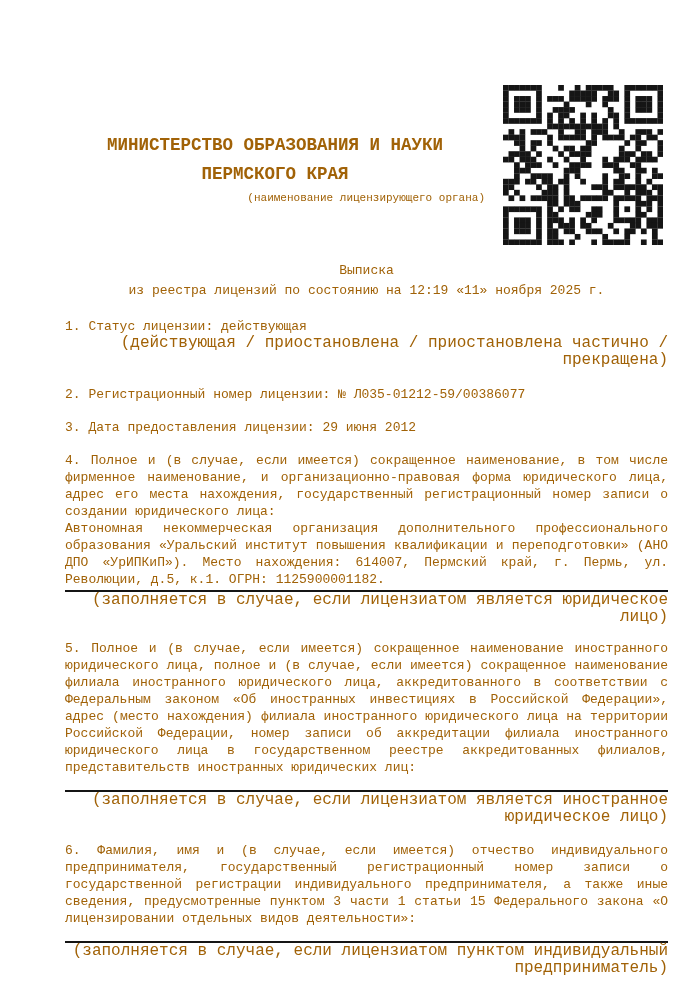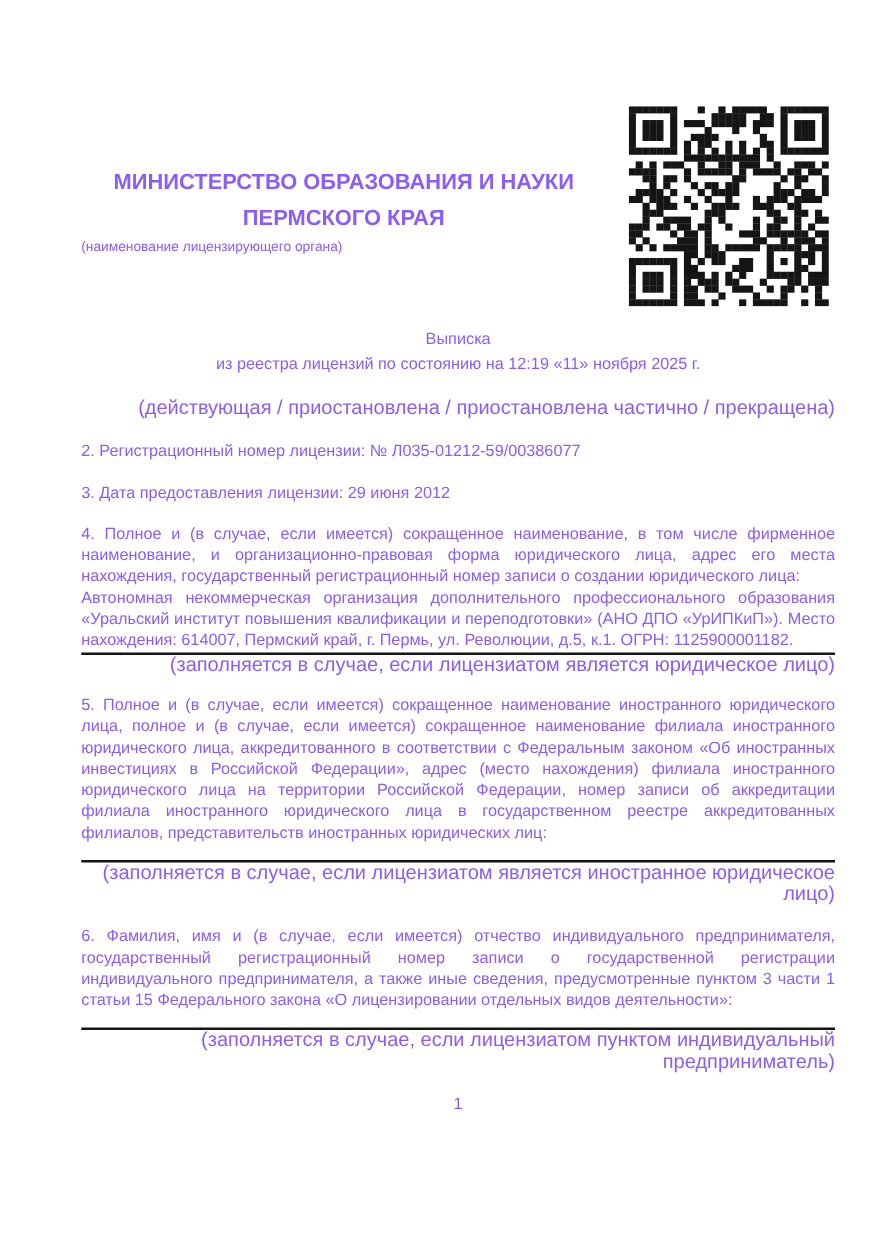--- a/index.html
+++ b/index.html
@@ -2,22 +2,22 @@
 <html lang="ru"><head>
 <meta charset="utf-8">
 <style>
   * { margin: 0; padding: 0; box-sizing: border-box; }
   html, body { background: #ffffff; }
   .page {
     position: relative;
     width: 700px;
     height: 989px;
     background: #ffffff;
-    color: #8b5cf6;
-    font-family: Liberation Sans, sans-serif;
+    color: #a16207;
+    font-family: Liberation Mono, monospace;
     font-size: 13px;
     line-height: 17px;
     padding: 0 32px 0 65px;
     overflow: hidden;
   }
   .qr {
     position: absolute;
     top: 85px;
     left: 503px;
     width: 160px;
@@ -26,21 +26,21 @@
   .ministry {
     margin-top: 131px;
     width: 420px;
     text-align: center;
     font-weight: bold;
     font-size: 17.5px;
     line-height: 29px;
   }
   .ministry-caption {
     width: 420px;
-    text-align: left;
+    text-align: right;
     font-size: 11px;
     line-height: 14px;
     margin-top: 2px;
   }
   .doc-title {
     margin-top: 56px;
     text-align: center;
     line-height: 20px;
   }
   .item-simple { margin-top: 17px; }
@@ -519,20 +519,21 @@
     <div>ПЕРМСКОГО КРАЯ</div>
   </div>
   <div class="ministry-caption">(наименование лицензирующего органа)</div>
 
   <div class="doc-title">
     <div>Выписка</div>
     <div>из реестра лицензий по состоянию на 12:19 «11» ноября 2025 г.</div>
   </div>
 
   <div class="item-simple">
+    <div>1. Статус лицензии: действующая</div>
     <div class="caption-center">(действующая / приостановлена / приостановлена частично / прекращена)</div>
   </div>
 
   <div class="item2">2. Регистрационный номер лицензии: № Л035-01212-59/00386077</div>
 
   <div class="item3">3. Дата предоставления лицензии: 29 июня 2012</div>
 
   <div class="block">
     <div class="just">4. Полное и (в случае, если имеется) сокращенное наименование, в том числе фирменное наименование, и организационно-правовая форма юридического лица, адрес его места нахождения, государственный регистрационный номер записи о создании юридического лица:</div>
     <div class="just">Автономная некоммерческая организация дополнительного профессионального образования «Уральский институт повышения квалификации и переподготовки» (АНО ДПО «УрИПКиП»). Место нахождения: 614007, Пермский край, г. Пермь, ул. Революции, д.5, к.1. ОГРН: 1125900001182.</div>

